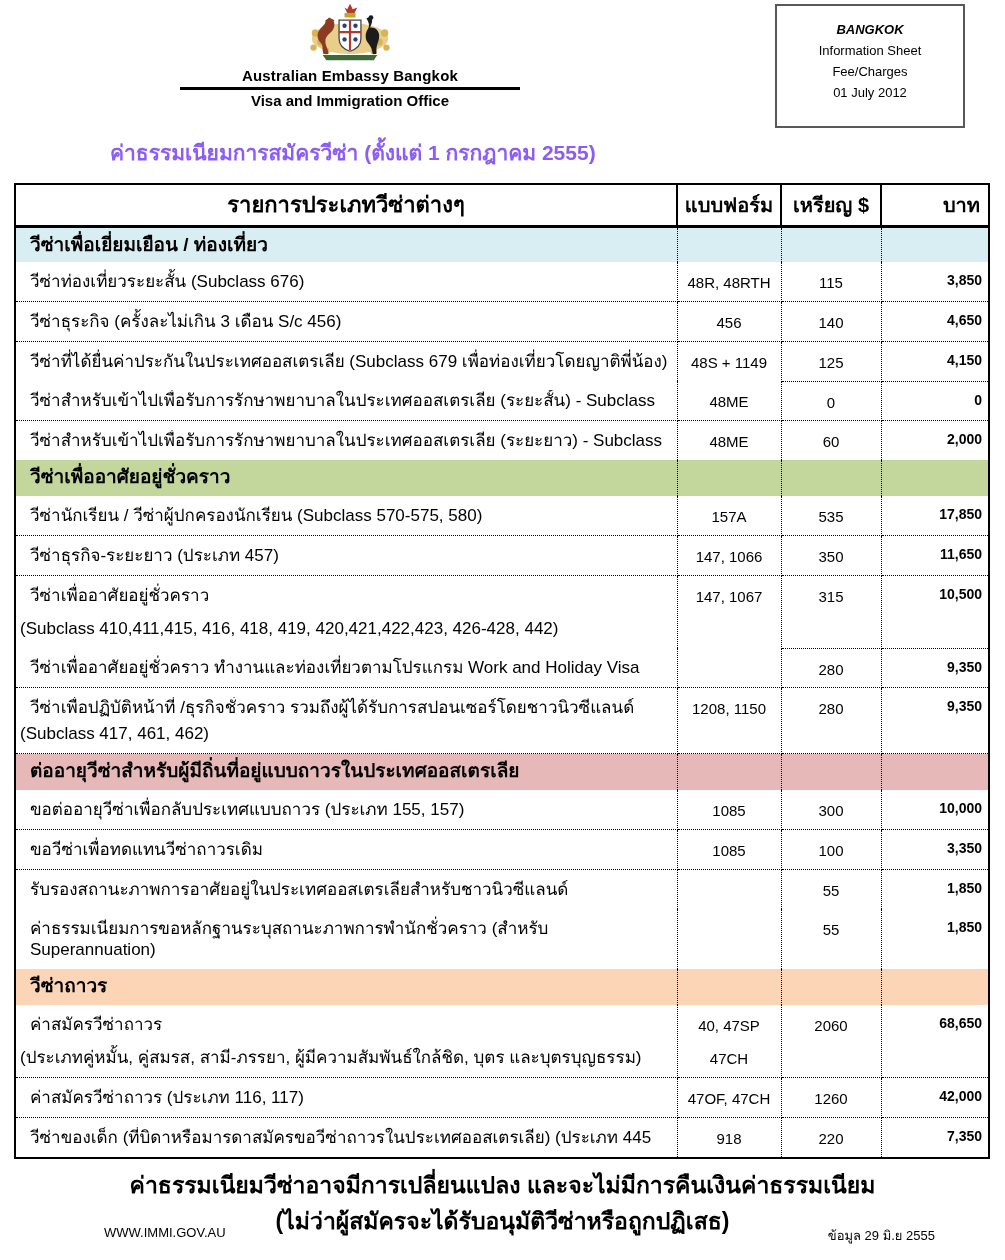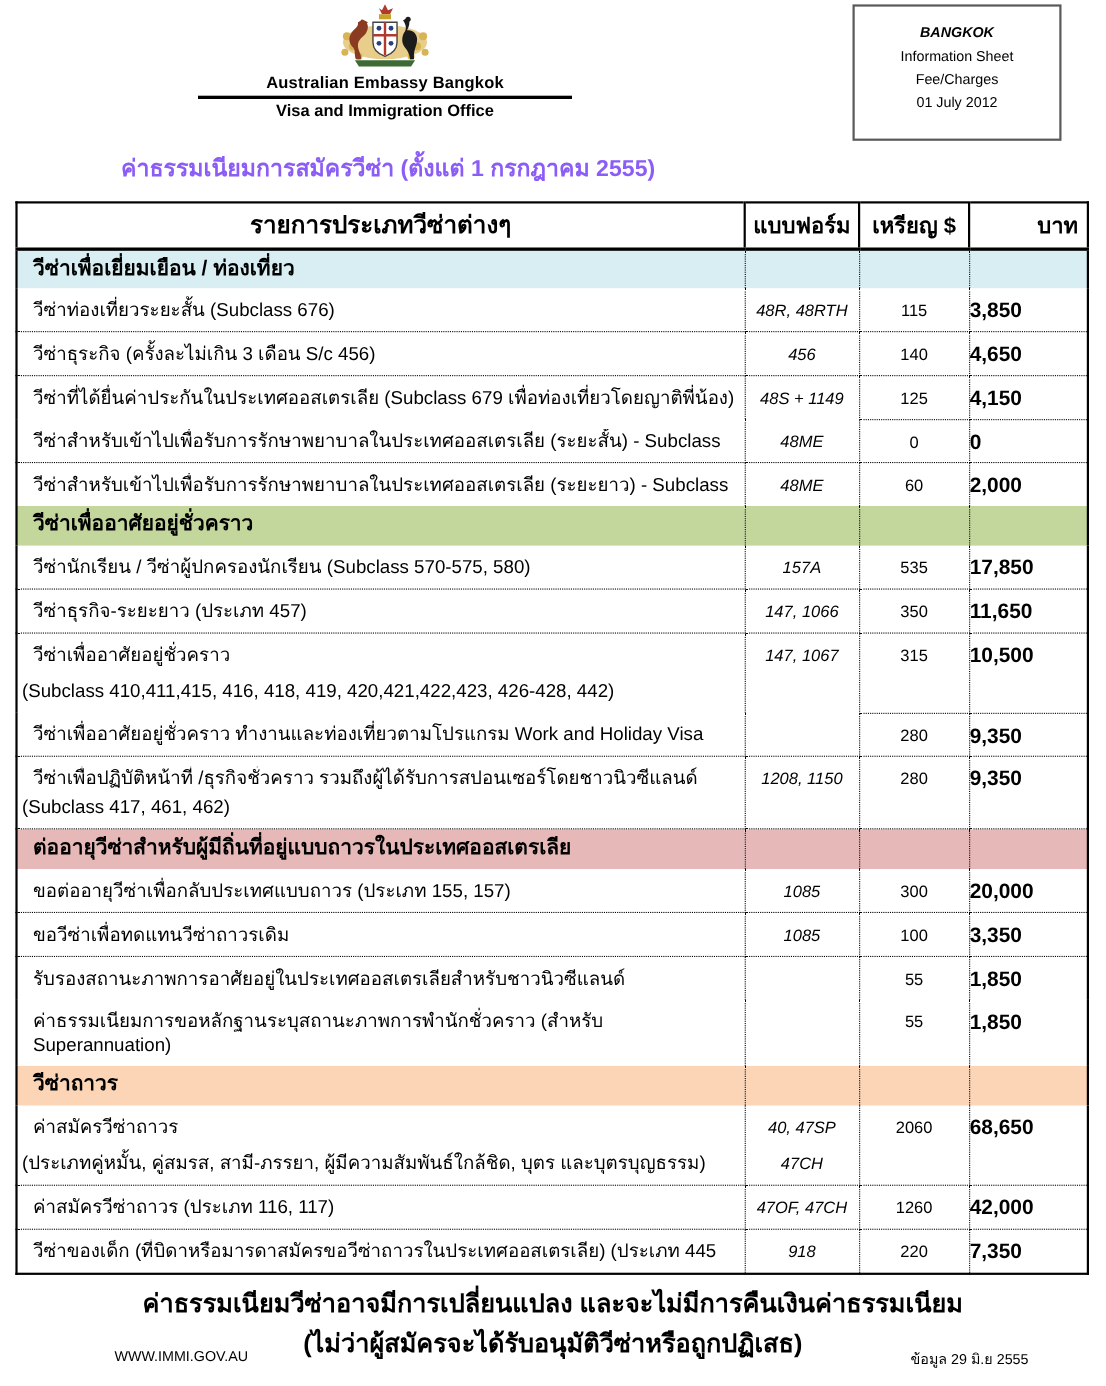--- a/index.html
+++ b/index.html
@@ -41,23 +41,23 @@
     font-weight:bold; height:42px; padding:0 4px; background:#fff;
   }
   .feetable th:last-child { border-right:none; }
   th.h-desc { font-size:22px; text-align:center; }
   th.h-form { font-size:20px; text-align:center; }
   th.h-usd  { font-size:20px; text-align:center; }
   th.h-baht { font-size:20px; text-align:right; padding-right:8px; }
 
   .feetable td { vertical-align:top; }
   td.c-desc { padding:9px 2px 9px 14px; border-right:1px dotted #000; font-size:17px; line-height:21px; }
-  td.c-form { text-align:center; font-size:15px; padding-top:12px; border-right:1px dotted #000;font-style:italic; }
+  td.c-form { text-align:center; font-size:15px; padding-top:12px; border-right:1px dotted #000; }
   td.c-usd  { text-align:center; font-size:15px; padding-top:12px; border-right:1px dotted #000; }
-  td.c-baht { text-align:left; font-weight:bold; font-size:19px; padding:10px 6px 0 0; }
+  td.c-baht { text-align:right; font-weight:bold; font-size:14px; padding:10px 6px 0 0; }
 
   tr.sec td { height:36px; }
   tr.sec td.c-desc { font-size:19px; font-weight:bold; padding-top:6px; padding-bottom:6px; }
 
   tr.div-full td { border-bottom:1px dotted #000; }
   tr.div-none td { border-bottom:none; }
   tr.div-fees td { border-bottom:none; }
   tr.div-fees td.c-usd, tr.div-fees td.c-baht { border-bottom:1px dotted #000; }
 
   .d2 { margin-left:-10px; margin-top:5px; }
@@ -236,21 +236,21 @@
           <td class="c-form"></td>
           <td class="c-usd"></td>
           <td class="c-baht"></td>
         </tr>
         <tr class="item div-full">
           <td class="c-desc">
             <div>ขอต่ออายุวีซ่าเพื่อกลับประเทศแบบถาวร   (ประเภท   155, 157)</div>
           </td>
           <td class="c-form">1085</td>
           <td class="c-usd">300</td>
-          <td class="c-baht">20,000</td>
+          <td class="c-baht">10,000</td>
         </tr>
         <tr class="item div-full">
           <td class="c-desc">
             <div>ขอวีซ่าเพื่อทดแทนวีซ่าถาวรเดิม</div>
           </td>
           <td class="c-form">1085</td>
           <td class="c-usd">100</td>
           <td class="c-baht">3,350</td>
         </tr>
         <tr class="item div-none">

